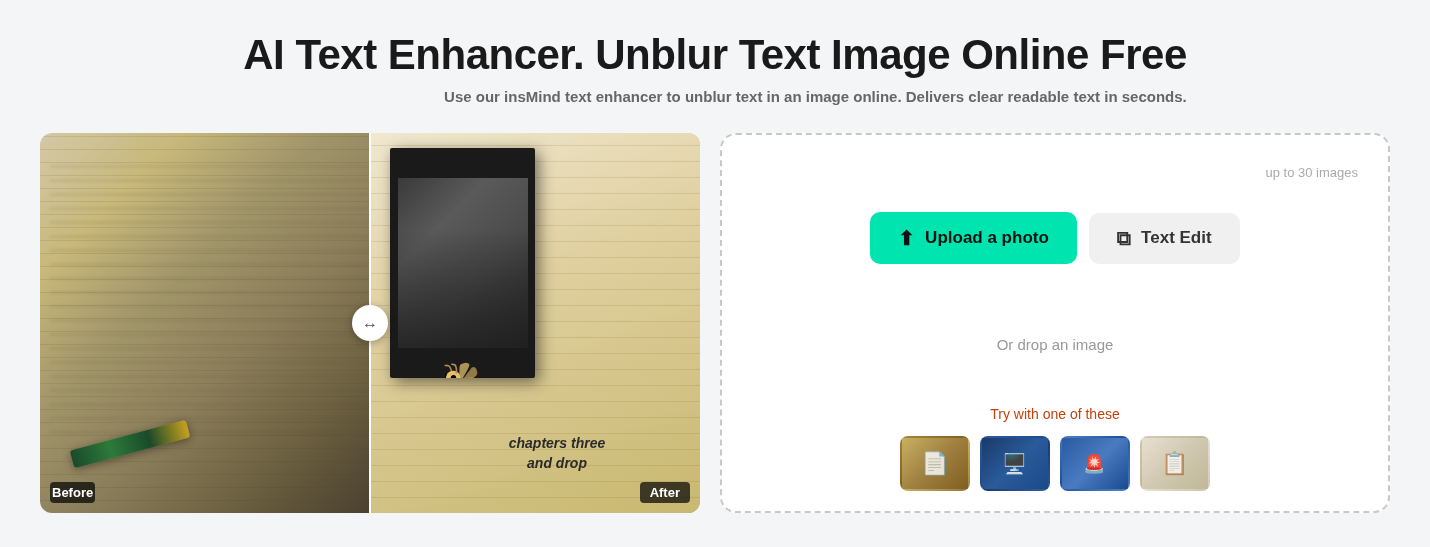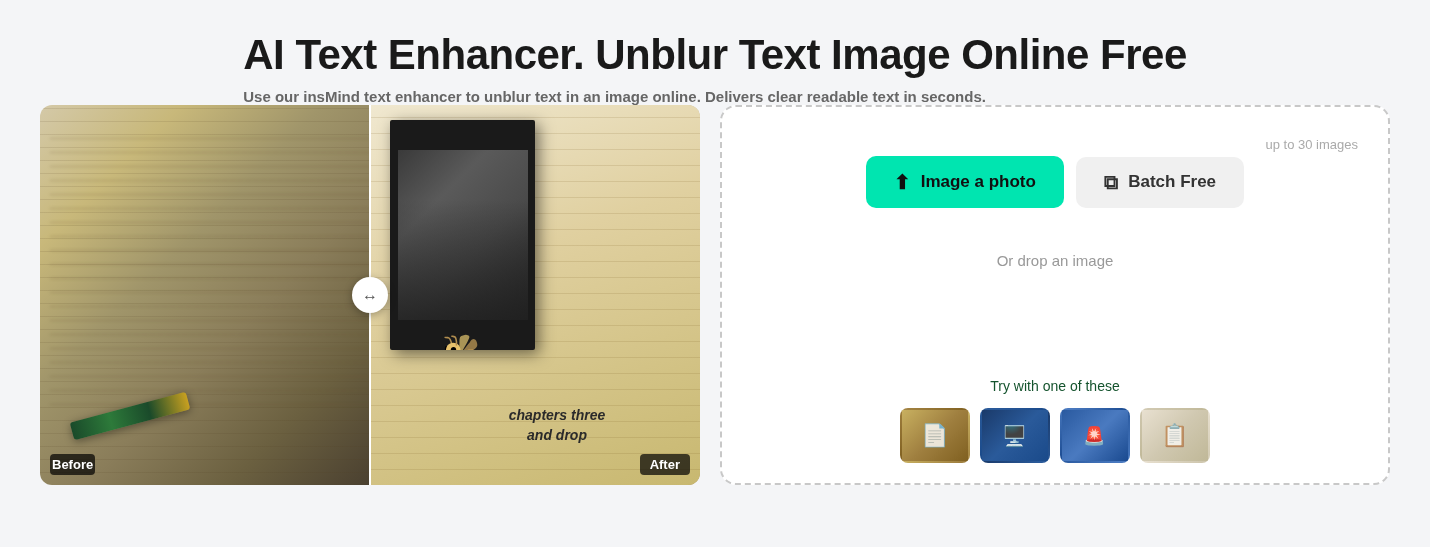--- a/index.html
+++ b/index.html
@@ -15,21 +15,22 @@
       width: 1430px;
       min-height: 547px;
       background: #f4f5f7;
       display: flex;
       flex-direction: column;
       align-items: center;
       padding: 32px 40px 20px;
     }
 
     .header {
-      text-align: left;
+      text-align: right;
+      margin-bottom: 28px;
     }
 
     .main-title {
       font-size: 42px;
       font-weight: 800;
       color: #1a1a1a;
       letter-spacing: -0.5px;
       line-height: 1.1;
       margin-bottom: 10px;
     }
@@ -275,21 +276,21 @@
       flex-direction: column;
       align-items: center;
       justify-content: space-between;
       padding: 30px 20px 20px;
     }
 
     .upload-top {
       display: flex;
       flex-direction: column;
       align-items: center;
-      gap: 4px;
+      gap: 32px;
       width: 100%;
     }
 
     .batch-hint {
       align-self: flex-end;
       font-size: 13px;
       color: #aaa;
       margin-right: 10px;
     }
 
@@ -342,21 +343,21 @@
     .upload-bottom {
       display: flex;
       flex-direction: column;
       align-items: center;
       gap: 14px;
       width: 100%;
     }
 
     .try-label {
       font-size: 14px;
-      color: #14532d;
+      color: #c2410c;
     }
 
     .sample-images {
       display: flex;
       gap: 10px;
     }
 
     .sample-thumb {
       width: 70px;
       height: 55px;
@@ -469,26 +470,26 @@
     </div>
 
     <div class="upload-panel">
 
       <div class="upload-top">
         <div class="batch-hint">up to 30 images</div>
 
         <div class="buttons-row">
           <button class="upload-btn">
             <span class="upload-icon">⬆</span>
-            <span>Image a photo</span>
+            <span>Upload a photo</span>
           </button>
 
           <button class="batch-btn">
             <span class="layers-icon">⧉</span>
-            <span>Batch Free</span>
+            <span>Text Edit</span>
           </button>
         </div>
 
         <p class="drop-text">Or drop an image</p>
       </div>
 
       <div class="upload-bottom">
         <p class="try-label">Try with one of these</p>
         <div class="sample-images">
           <div class="sample-thumb thumb-1"></div>

